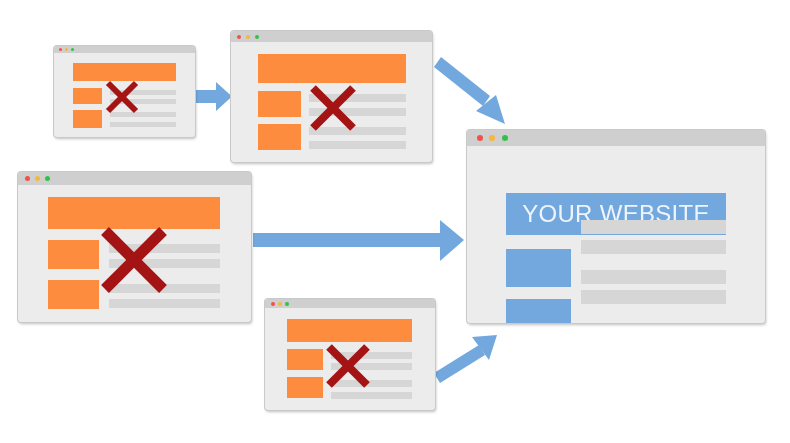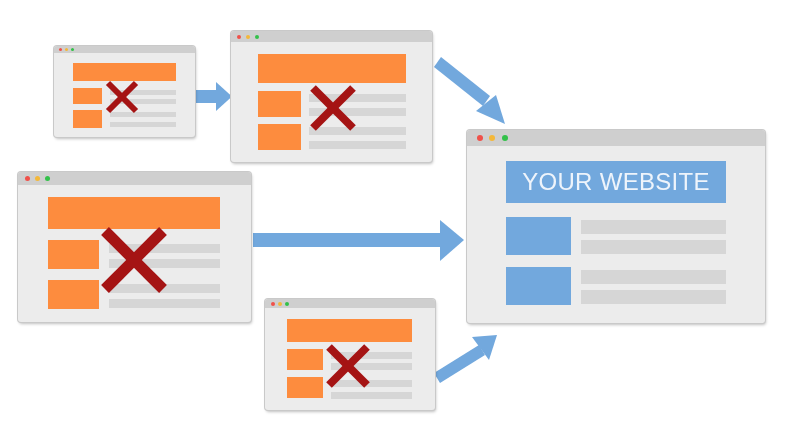--- a/index.html
+++ b/index.html
@@ -2,21 +2,21 @@
 <html><head>
   <meta charset="utf-8">
   <style>
     html, body { margin: 0; padding: 0; background: #ffffff; }
     body { width: 790px; height: 443px; position: relative; overflow: hidden; font-family: "Liberation Sans", sans-serif; }
     .win { position: absolute; background: #ececec; border-radius: 3px; box-shadow: 0 0 0 1px #c9c9c9, 1px 2px 3px rgba(0,0,0,0.25); overflow: hidden; }
     .titlebar { position: absolute; left: 0; top: 0; right: 0; background: #cfcfcf; }
     .dot { position: absolute; border-radius: 50%; }
     .blk { position: absolute; }
     .orange { background: #fd8c3e; }
-    .blue { background: #72a8dd; }
+    .blue { background: #72a8dd; margin-top: 32px; }
     .line { position: absolute; background: #d6d6d6; }
     .xmark { position: absolute; }
     .banner-text { position: absolute; left: 0; top: 0; width: 100%; height: 100%; display: flex; align-items: center; justify-content: center; color: #eef4fb; font-size: 24px; letter-spacing: 0.3px; }
     svg.arrows { position: absolute; left: 0; top: 0; }
   </style>
 </head>
 <body>
 
 <svg class="arrows" width="790" height="443">
 

